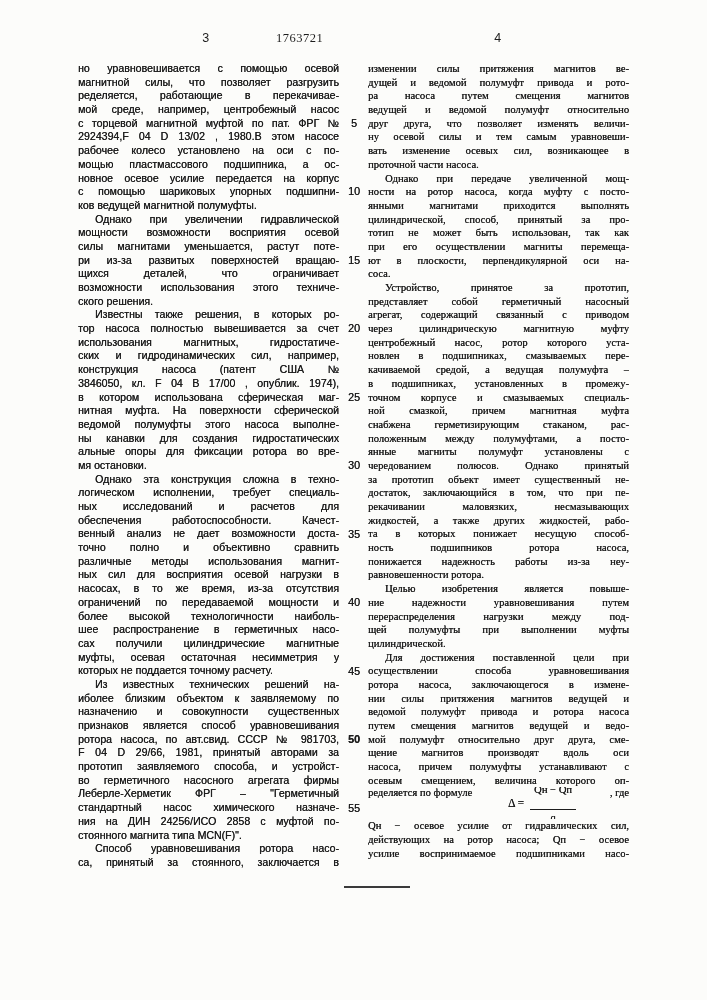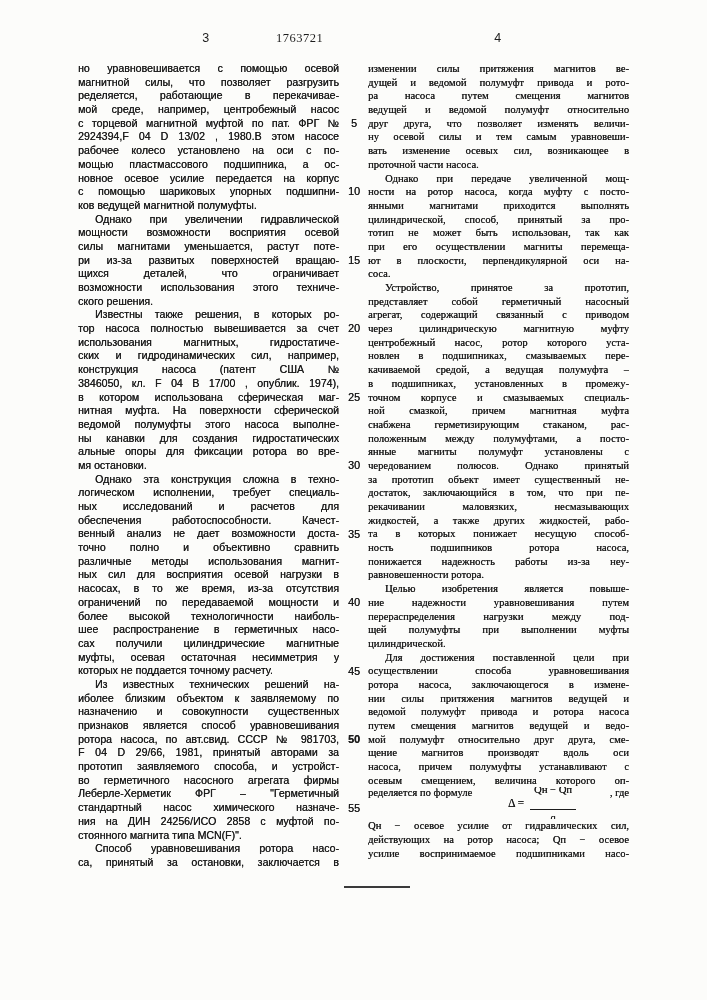--- a/index.html
+++ b/index.html
@@ -113,21 +113,21 @@
       <div class="line">признаков является способ уравновешивания</div>
       <div class="line">ротора насоса, по авт.свид. СССР № 981703,</div>
       <div class="line">F 04 D 29/66, 1981, принятый авторами за</div>
       <div class="line">прототип заявляемого способа, и устройст-</div>
       <div class="line">во герметичного насосного агрегата фирмы</div>
       <div class="line">Леберле-Херметик ФРГ – "Герметичный</div>
       <div class="line">стандартный насос химического назначе-</div>
       <div class="line">ния на ДИН 24256/ИСО 2858 с муфтой по-</div>
       <div class="line par-end">стоянного магнита типа MCN(F)".</div>
       <div class="line indent">Способ уравновешивания ротора насо-</div>
-      <div class="line">са, принятый за остановки, заключается в</div>
+      <div class="line">са, принятый за стоянного, заключается в</div>
     </div>
   <div class="gutter" id="gutter">
       <span class="ln" style="top: 54.8px;">5</span>
       <span class="ln" style="top: 123.3px;">10</span>
       <span class="ln" style="top: 191.8px;">15</span>
       <span class="ln" style="top: 260.3px;">20</span>
       <span class="ln" style="top: 328.8px;">25</span>
       <span class="ln" style="top: 397.3px;">30</span>
       <span class="ln" style="top: 465.8px;">35</span>
       <span class="ln" style="top: 534.3px;">40</span>

